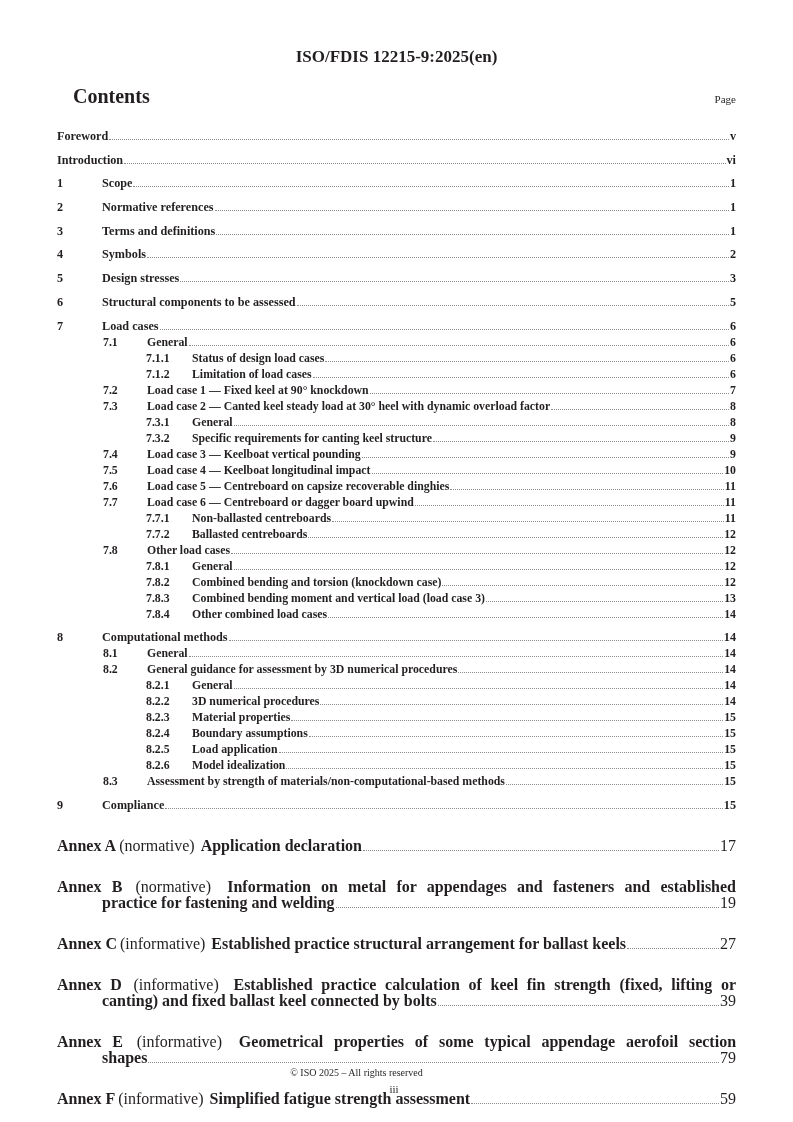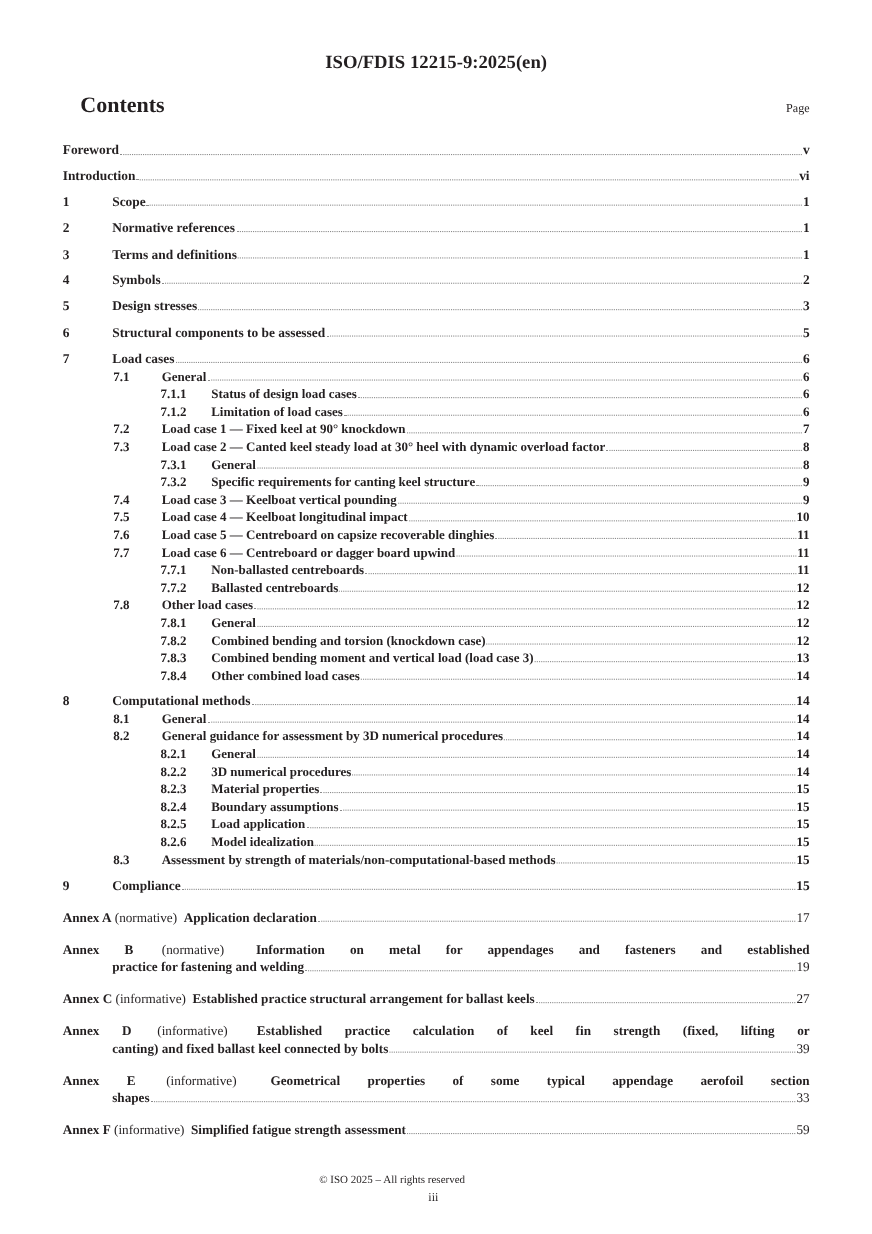--- a/index.html
+++ b/index.html
@@ -6,29 +6,29 @@
   body { width: 793px; height: 1122px; position: relative; overflow: hidden;
          font-family: "Liberation Serif", "DejaVu Serif", serif; color: #231f20; }
   .doc-id { position: absolute; top: 47px; left: 0; width: 793px; text-align: center;
             font-weight: bold; font-size: 17px; }
   .contents-title { position: absolute; top: 85px; left: 57px; font-weight: bold; font-size: 20px; margin-left: 16px; }
   .page-label { position: absolute; top: 93px; right: 57px; font-size: 11px; text-align: center; }
   .toc { position: absolute; top: 128px; left: 57px; width: 679px; }
   .toc-row { position: relative; display: flex; align-items: baseline; font-size: 12.2px; line-height: 16px; }
   .toc-row.l1 { font-weight: bold; margin-top: 7.7px; }
   .toc-row.l2, .toc-row.l3 { font-weight: bold; font-size: 11.8px; line-height: 16px; margin-top: 0; }
-  .toc-row.first { margin-top: 0; align-items: flex-end; }
+  .toc-row.first { margin-top: 0; }
   .num { flex: none; }
   .l1 .num { width: 45px; }
   .l2 .num { width: 44px; margin-left: 46px; }
   .l3 .num { width: 46px; margin-left: 89px; }
   .title { flex: none; white-space: nowrap; }
   .leader { flex: 1 1 auto; border-bottom: 1px dotted #8a8a8a; margin: 0 1px 3px 1px; height: 1px; }
   .pg { flex: none; text-align: right; }
-  .annex { position: relative; font-size: 12px; line-height: 16px; margin-top: 13px; }
+  .annex { position: relative; font-size: 16px; line-height: 16px; margin-top: 25px; }
   .annex .a-line1 { display: flex; align-items: baseline; }
   .annex .a-head { font-weight: bold; white-space: nowrap; }
   .annex .a-kind { font-weight: normal; margin: 0 6px 0 3px; white-space: nowrap; }
   .annex .a-title { font-weight: bold; white-space: nowrap; }
   .annex.wrap .a-line1 { display: block; text-align: justify; text-align-last: justify; font-weight: bold; }
   .annex .a-line2 { display: flex; align-items: baseline; padding-left: 45px; }
   .annex .a-line2 .a-title { font-weight: bold; }
   .footer-copy { position: absolute; top: 1067px; left: 0; width: 713px; text-align: center; font-size: 10px; }
   .footer-page { position: absolute; top: 1083px; left: 0; width: 788px; text-align: center; font-size: 11px; }
 </style>
@@ -301,21 +301,21 @@
           <span class="a-title">canting) and fixed ballast keel connected by bolts</span>
           <span class="leader"></span>
           <span class="pg">39</span>
         </div>
       </div>
       <div class="annex wrap">
         <div class="a-line1"><span class="a-head">Annex E</span> <span class="a-kind" style="font-weight: normal;">(informative)</span> <span class="a-title">Geometrical properties of some typical appendage aerofoil section</span></div>
         <div class="a-line2">
           <span class="a-title">shapes</span>
           <span class="leader"></span>
-          <span class="pg">33</span>
+          <span class="pg">79</span>
         </div>
       </div>
       <div class="annex">
         <div class="a-line1">
           <span class="a-head">Annex F</span> 
           <span class="a-kind" style="font-weight: normal;">(informative)</span> 
           <span class="a-title">Simplified fatigue strength assessment</span>
           <span class="leader"></span>
           <span class="pg">59</span>
         </div>

